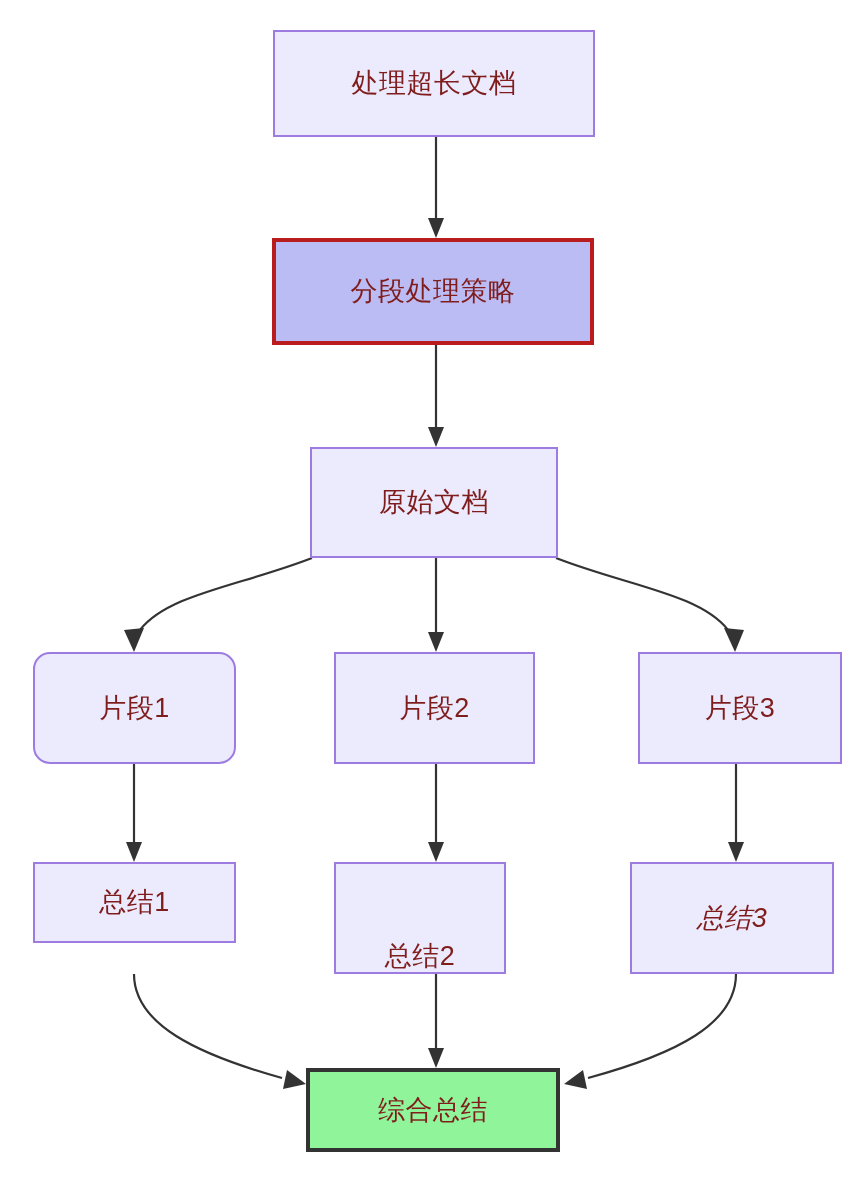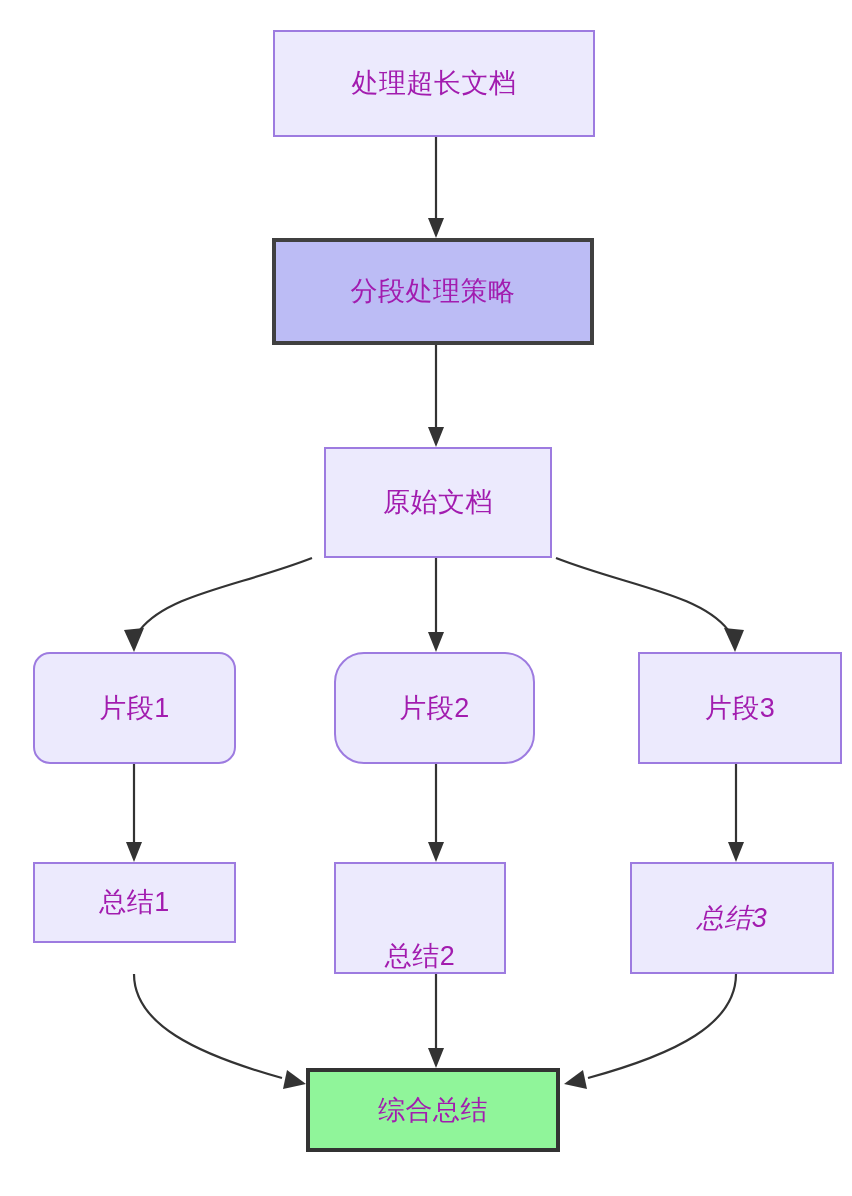--- a/index.html
+++ b/index.html
@@ -25,33 +25,33 @@
     height: 1196px;
     pointer-events: none;
   }
   .node {
     position: absolute;
     box-sizing: border-box;
     display: flex;
     align-items: center;
     justify-content: center;
     text-align: center;
-    color: #a21caf;
+    color: #7f1d1d;
     font-size: 27px;
     line-height: 1.2;
     letter-spacing: 0.5px;
     white-space: nowrap;
   }
   .node-normal {
     background: #ECEAFD;
     border: 2px solid #9D7BE0;
   }
   .node-strategy {
     background: #BCBCF5;
-    border: 4px solid #404040;
+    border: 4px solid #b91c1c;
   }
   .node-final {
     background: #90F59A;
     border: 4px solid #333333;
   }
   .edge-path {
     fill: none;
     stroke: #333333;
     stroke-width: 2.2;
   }
@@ -123,29 +123,29 @@
   </svg>
 
   <div class="node node-normal" style="left:273px; top:30px; width:322px; height:107px;">
     <span>处理超长文档</span>
   </div>
 
   <div class="node node-strategy" style="left:272px; top:238px; width:322px; height:107px;">
     <span>分段处理策略</span>
   </div>
 
-  <div class="node node-normal" style="left:324px; top:447px; width:228px; height:111px;">
+  <div class="node node-normal" style="left:310px; top:447px; width:248px; height:111px;">
     <span>原始文档</span>
   </div>
 
   <div class="node node-normal" style="left:33px; top:652px; width:203px; height:112px;border-radius:17px;">
     <span>片段1</span>
   </div>
 
-  <div class="node node-normal" style="left:334px; top:652px; width:201px; height:112px;border-radius:30px;">
+  <div class="node node-normal" style="left:334px; top:652px; width:201px; height:112px;">
     <span>片段2</span>
   </div>
 
   <div class="node node-normal" style="left:630px; top:652px; width:204px; height:112px;margin-left:8px;">
     <span>片段3</span>
   </div>
 
   <div class="node node-normal" style="left:33px; top:862px; width:203px; height:81px;">
     <span>总结1</span>
   </div>

